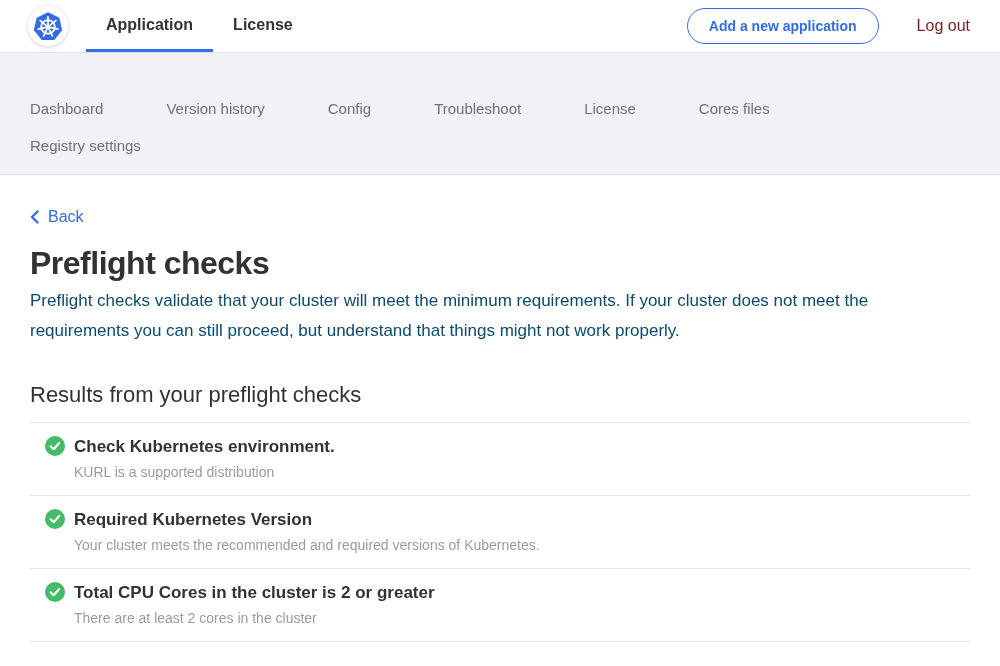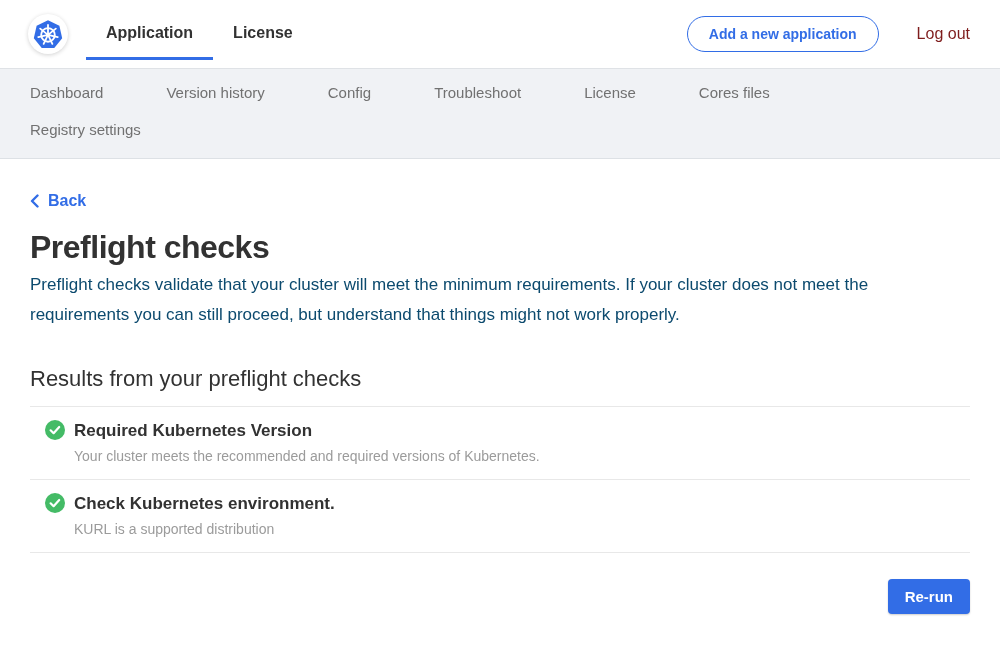--- a/index.html
+++ b/index.html
@@ -7,21 +7,21 @@
   body {
     width: 1000px; height: 666px; overflow: hidden;
     background: #ffffff;
     font-family: "Liberation Sans", sans-serif;
     color: #323232;
   }
 
   
   .header {
     display: flex; align-items: center;
-    height: 68px; padding: 0 30px 0 28px;
+    height: 52px; padding: 0 30px 0 28px;
     background: #fff;
   }
   .logo-wrap {
     width: 40px; height: 40px; border-radius: 50%;
     background: #fff; box-shadow: 0 1px 4px rgba(0,0,0,.18);
     display: flex; align-items: center; justify-content: center;
     flex: none;
   }
   .logo-wrap svg { display: block; }
   .tabs { display: flex; height: 52px; margin-left: 18px; }
@@ -40,32 +40,32 @@
   .logout { font-size: 16px; color: #7f1d1d; cursor: pointer; }
 
   
   .subnav {
     background: #f0f2f5;
     border-top: 1px solid #dfe2e6;
     border-bottom: 1px solid #dde1e5;
     padding: 15px 30px 20px 30px;
   }
   .subnav-items {
-    display: flex; flex-wrap: wrap; max-width: 880px; row-gap: 20px;
+    display: flex; flex-wrap: wrap; max-width: 880px; row-gap: 20px; margin-top: 32px;
   }
   .subnav-item {
     font-size: 15px; color: #717171; margin-right: 63px;
     cursor: pointer; white-space: nowrap;
   }
 
   
   .content { padding: 33px 30px 0 30px; }
   .back {
     display: inline-flex; align-items: center; gap: 9px;
-    color: #326de6; font-size: 16px; font-weight: 700; cursor: pointer;
+    color: #326de6; font-size: 16px; font-weight: 400; cursor: pointer;
   }
   .back svg { display: block; }
   h1.page-title {
     font-size: 32px; font-weight: 700; color: #323232;
     letter-spacing: -0.5px; margin: 17px 0 4px;
   }
   .desc {
     font-size: 17px; line-height: 30px; color: #0c4a6e;
     max-width: 945px; margin: 0;
   }
@@ -159,36 +159,46 @@
   <h2 class="results-heading">Results from your preflight checks</h2>
 
   <ul class="checks">
 
       <li class="check">
         <div class="check-row">
           <svg class="check-icon" viewBox="0 0 20 20">
             <circle cx="10" cy="10" r="10" fill="#44bb66"></circle>
             <polyline points="5.6,10.3 8.6,13.2 14.2,7" fill="none" stroke="#ffffff" stroke-width="2.2" stroke-linecap="round" stroke-linejoin="round"></polyline>
           </svg>
-          <span class="check-title">Required Kubernetes Version</span>
+          <span class="check-title">Check Kubernetes environment.</span>
         </div>
-        <div class="check-detail">Your cluster meets the recommended and required versions of Kubernetes.</div>
+        <div class="check-detail">KURL is a supported distribution</div>
       </li>
 
       <li class="check">
         <div class="check-row">
           <svg class="check-icon" viewBox="0 0 20 20">
             <circle cx="10" cy="10" r="10" fill="#44bb66"></circle>
             <polyline points="5.6,10.3 8.6,13.2 14.2,7" fill="none" stroke="#ffffff" stroke-width="2.2" stroke-linecap="round" stroke-linejoin="round"></polyline>
           </svg>
-          <span class="check-title">Check Kubernetes environment.</span>
+          <span class="check-title">Required Kubernetes Version</span>
         </div>
-        <div class="check-detail">KURL is a supported distribution</div>
+        <div class="check-detail">Your cluster meets the recommended and required versions of Kubernetes.</div>
       </li>
 
+      <li class="check">
+        <div class="check-row">
+          <svg class="check-icon" viewBox="0 0 20 20">
+            <circle cx="10" cy="10" r="10" fill="#44bb66"></circle>
+            <polyline points="5.6,10.3 8.6,13.2 14.2,7" fill="none" stroke="#ffffff" stroke-width="2.2" stroke-linecap="round" stroke-linejoin="round"></polyline>
+          </svg>
+          <span class="check-title">Total CPU Cores in the cluster is 2 or greater</span>
+        </div>
+        <div class="check-detail">There are at least 2 cores in the cluster</div>
+      </li>
 
   </ul>
 
   <div class="footer-row">
     <button class="rerun-btn">Re-run</button>
   </div>
 
 </div>
 
 </body></html>

